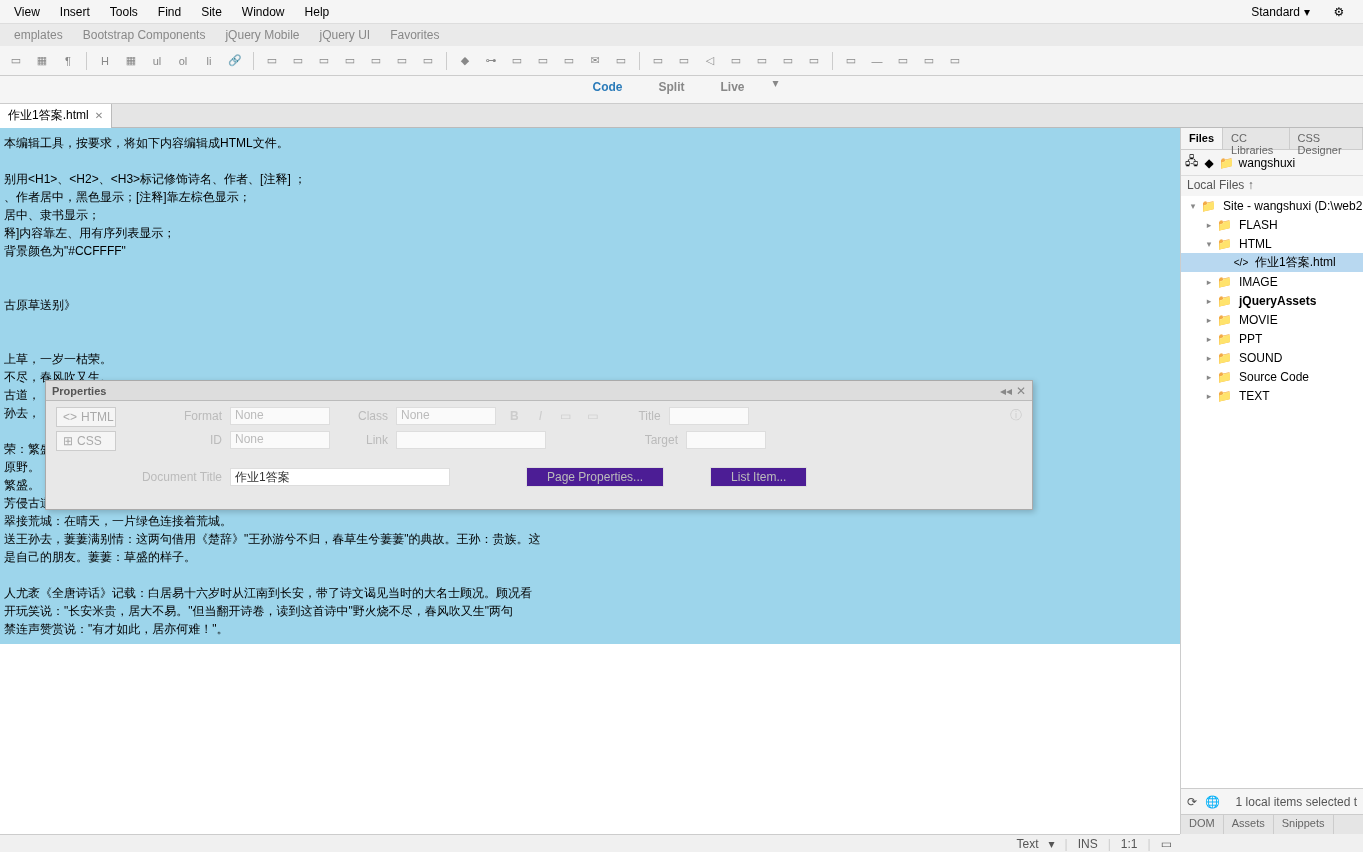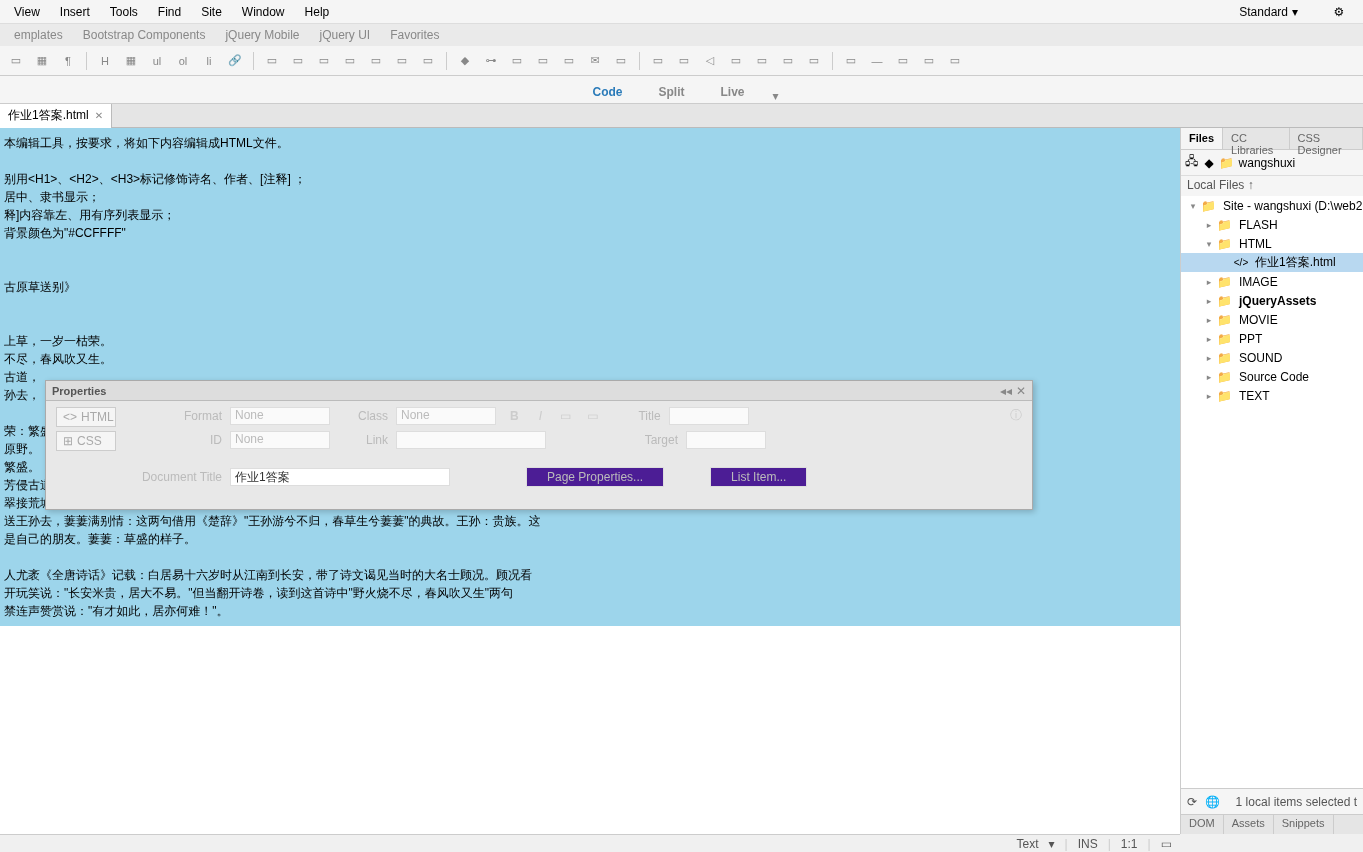--- a/index.html
+++ b/index.html
@@ -1,27 +1,27 @@
 <!DOCTYPE html>
 <html><head>
 <meta charset="utf-8">
 <style>
 *{margin:0;padding:0;box-sizing:border-box;font-family:"Segoe UI",Arial,sans-serif;font-size:12px;user-select:none}
 body{background:#f0f0f0;width:1363px;height:852px;overflow:hidden;position:relative}
 .menubar{height:24px;background:#f5f5f5;display:flex;align-items:center;padding:0 4px;border-bottom:1px solid #ddd}
 .menubar .menu-item{padding:4px 10px;cursor:pointer}
-.menubar-right{margin-left:auto;display:flex;align-items:center;gap:24px;padding-right:10px}
+.menubar-right{margin-left:auto;display:flex;align-items:center;gap:12px;padding-right:10px}
 .workspace-dropdown{display:flex;align-items:center;gap:4px;padding:2px 6px;border:1px solid transparent}
 .gear-btn{width:20px;height:20px;display:flex;align-items:center;justify-content:center}
 .secondary-bar{height:22px;background:#eaeaea;display:flex;align-items:center;padding:0 4px;font-size:11px;color:#888}
 .secondary-bar .sec-item{padding:2px 10px}
 .toolbar{height:30px;background:#f5f5f5;border-bottom:1px solid #ccc;display:flex;align-items:center;padding:0 4px;gap:2px}
 .toolbar .tb-btn{width:24px;height:24px;display:flex;align-items:center;justify-content:center;color:#888;font-size:11px}
 .toolbar .tb-sep{width:1px;height:18px;background:#ccc;margin:0 4px}
-.viewswitch{height:28px;background:#f5f5f5;display:flex;align-items:flex-end;justify-content:center;gap:20px;border-bottom:1px solid #ccc}
+.viewswitch{height:28px;background:#f5f5f5;display:flex;align-items:flex-start;justify-content:center;gap:20px;border-bottom:1px solid #ccc}
 .viewswitch .vs-item{padding:4px 8px;color:#888;font-weight:bold}
 .viewswitch .vs-item.active{color:#2b7bb9}
 .tab-bar{height:24px;background:#e5e5e5;display:flex;align-items:center;border-bottom:1px solid #bbb}
 .tab{background:#fff;height:24px;display:flex;align-items:center;padding:0 8px;border-right:1px solid #bbb;gap:6px}
 .tab .close-x{color:#888;font-size:10px}
 .main-area{position:absolute;top:128px;left:0;right:183px;bottom:18px;display:flex;flex-direction:column}
 .doc-view{flex:1;background:#fff;overflow:hidden;position:relative}
 .doc-content{background:#9DD5EB;padding:6px 4px;line-height:1.5;font-size:13px;font-family:"Microsoft YaHei",sans-serif}
 .doc-content p{margin:0}
 .statusbar{height:18px;background:#f0f0f0;border-top:1px solid #ccc;position:absolute;bottom:0;left:0;right:183px;display:flex;align-items:center;justify-content:flex-end;padding:0 8px;gap:10px;font-size:11px;color:#555}
@@ -144,20 +144,21 @@
     <span class="close-x">✕</span>
   </div>
 </div>
 
 <div class="main-area">
   <div class="doc-view">
     <div class="doc-content" id="doc-body">
         <p>本编辑工具，按要求，将如下内容编辑成HTML文件。</p>
         <p>&nbsp;</p>
         <p>别用&lt;H1&gt;、&lt;H2&gt;、&lt;H3&gt;标记修饰诗名、作者、[注释]  ；</p>
+        <p>、作者居中，黑色显示；[注释]靠左棕色显示；</p>
         <p>居中、隶书显示；</p>
         <p>释]内容靠左、用有序列表显示；</p>
         <p>背景颜色为"#CCFFFF"</p>
         <p>&nbsp;</p>
         <p>&nbsp;</p>
         <p>古原草送别》</p>
         <p>&nbsp;</p>
         <p>&nbsp;</p>
         <p>上草，一岁一枯荣。</p>
         <p>不尽，春风吹又生。</p>

